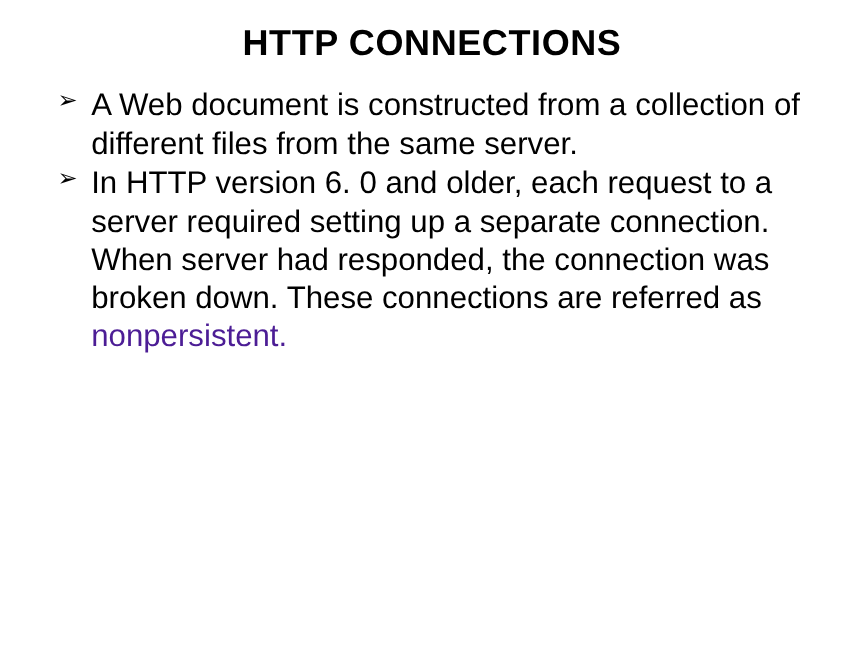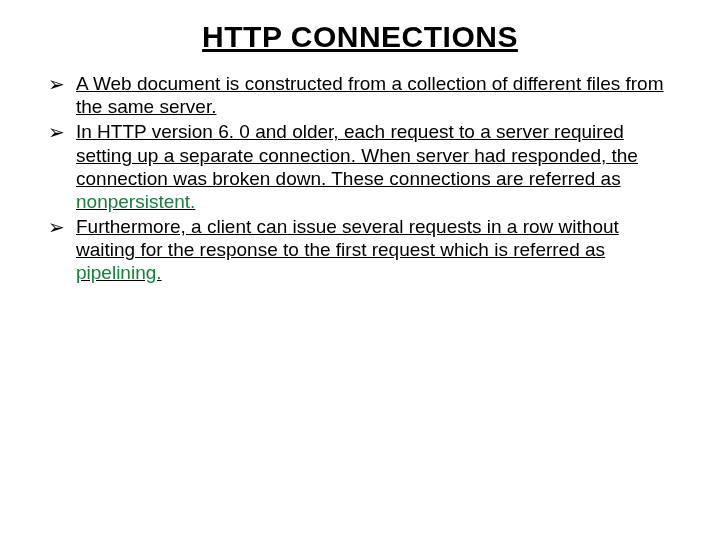--- a/index.html
+++ b/index.html
@@ -9,62 +9,58 @@
     height: 540px;
     background: #ffffff;
     font-family: Arial, Helvetica, sans-serif;
     color: #000000;
   }
   .slide {
     box-sizing: border-box;
     width: 720px;
     height: 540px;
     padding: 20px 48px 20px 48px;
-    text-decoration: underline;
   }
   .title {
     font-size: 30px;
     font-weight: bold;
     text-align: center;
     margin: 0 0 18px 0;
     letter-spacing: 0.5px;
   }
   ul.bullets {
     list-style: none;
     padding: 0;
     margin: 0;
   }
   ul.bullets > li {
     position: relative;
     padding-left: 28px;
-    font-size: 19px;
+    font-size: 26px;
     line-height: 1.22;
     margin-bottom: 2px;
   }
   ul.bullets > li::before {
     content: "➢";
     position: absolute;
     left: 0;
     top: 0;
     font-size: 20px;
     color: #000;
   }
   .hl {
-    color: #15803d;
+    color: #4c1d95;
   }
 </style>
 </head>
 <body>
 
 <div class="slide">
   <h1 class="title">HTTP CONNECTIONS</h1>
   <ul class="bullets">
     <li>
       <span>A Web document is constructed from a collection of different files from the same server.</span>
     </li>
     <li>
       <span>In HTTP version 6. 0 and older, each request to a server required setting up a separate connection. When server had responded, the connection was broken down. These connections are referred as </span><span class="hl">nonpersistent.</span>
     </li>
-    <li>
-      <span>Furthermore, a client can issue several requests in a row without waiting for the response to the first request which is referred as </span><span class="hl">pipelining.</span>
-    </li>
   </ul>
 </div>
 
 </body></html>

